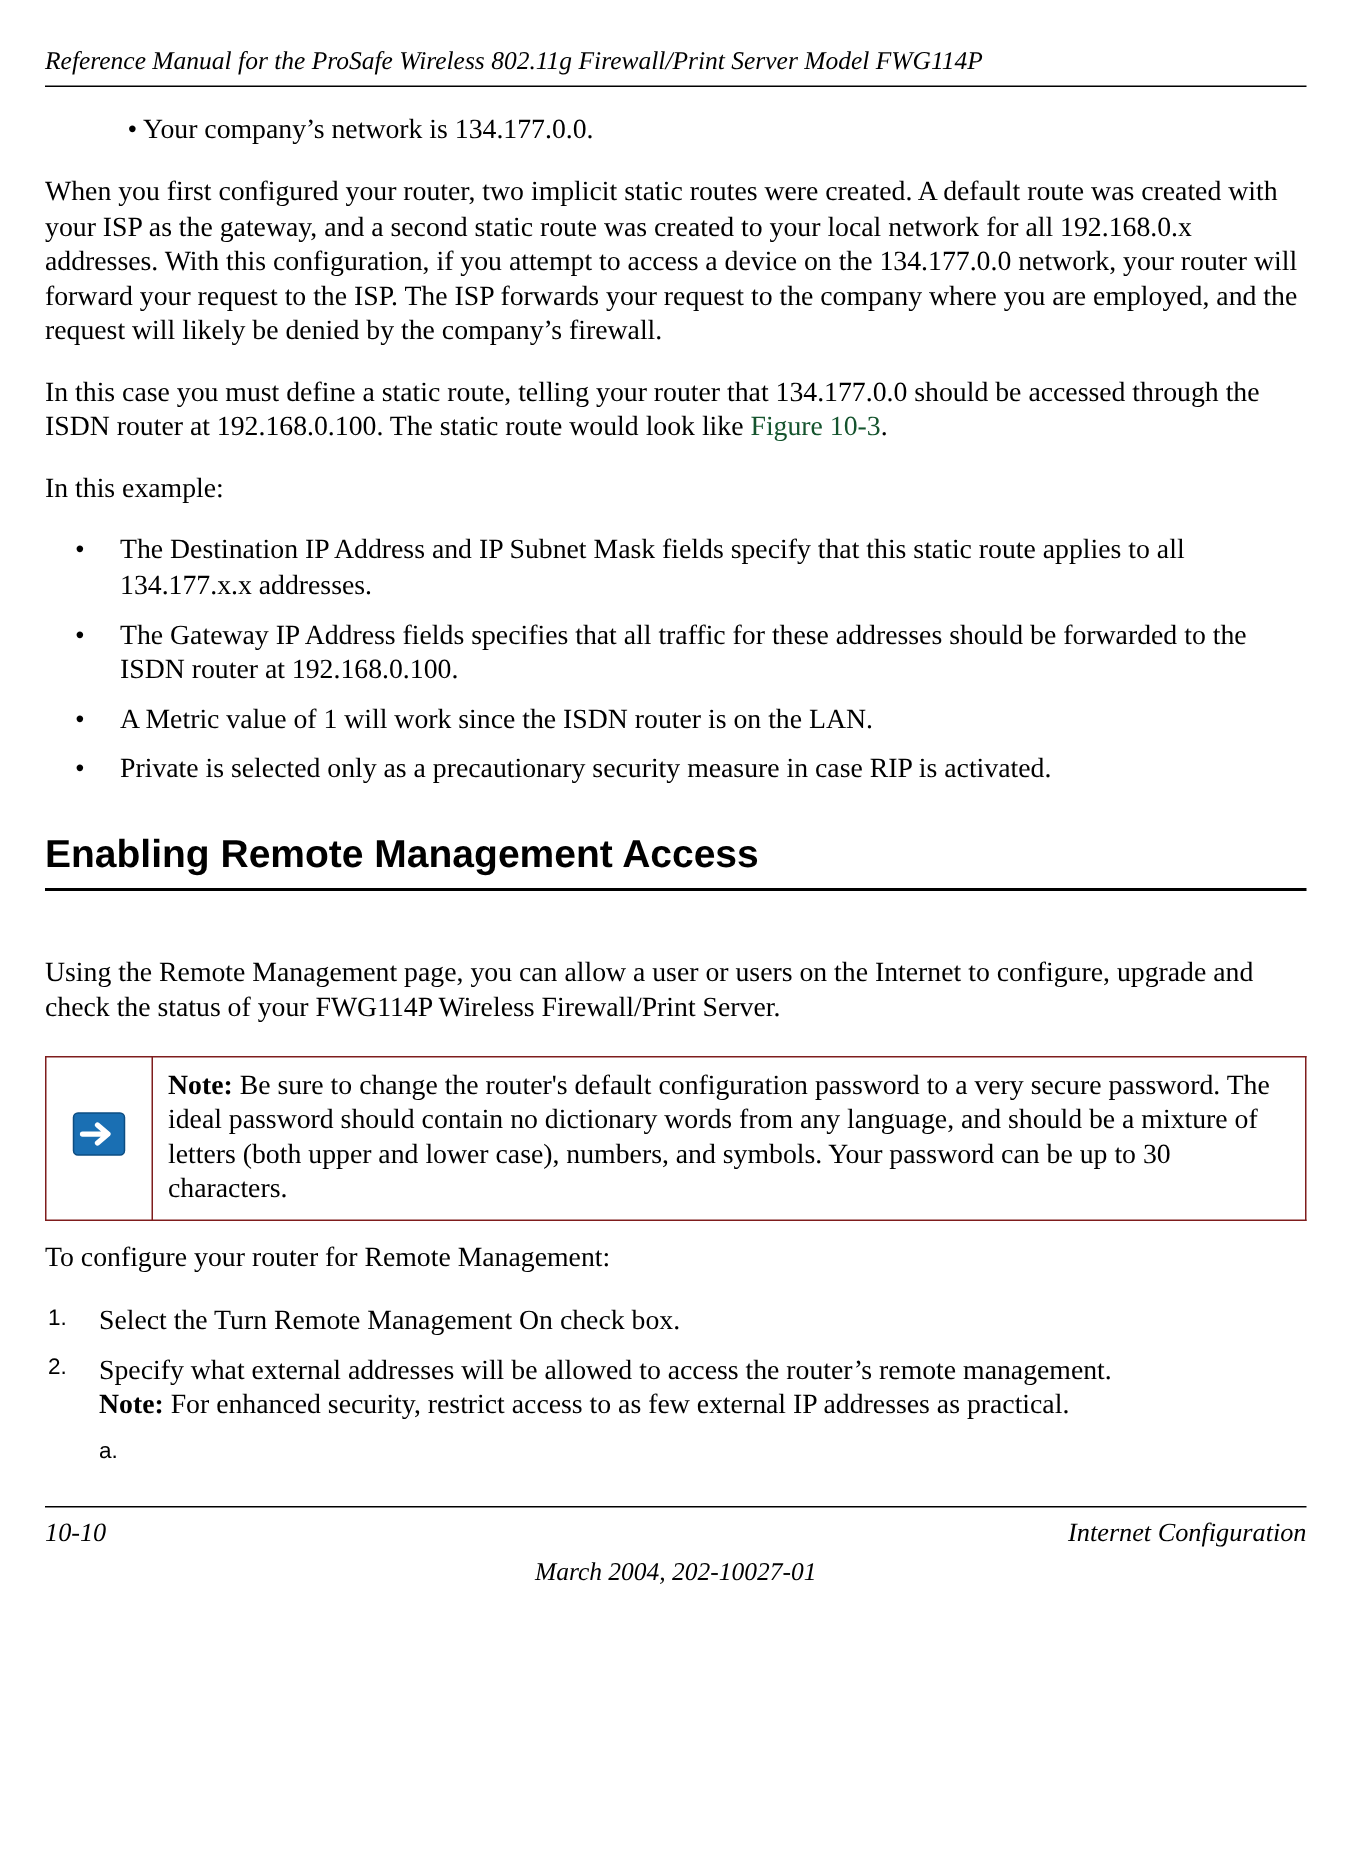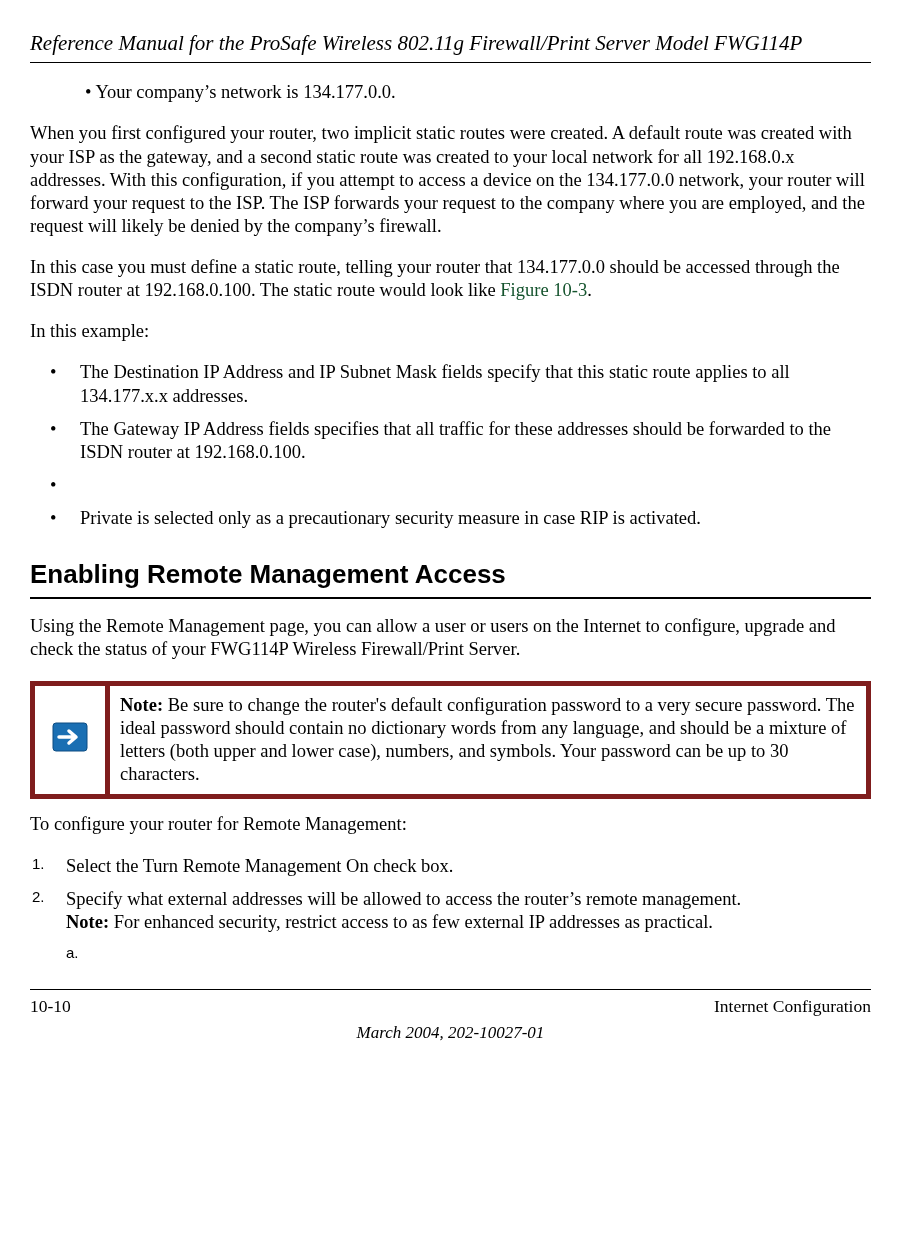--- a/index.html
+++ b/index.html
@@ -7,21 +7,21 @@
     margin: 0;
     padding: 30px 30px 10px 30px;
     font-size: 18.5px;
     line-height: 1.25;
     color: #000;
     width: 901px;
     box-sizing: border-box;
   }
   .header-line {
     font-style: italic;
-    font-size: 21px;
+    font-size: 17px;
     border-bottom: 1.5px solid #000;
     padding-bottom: 6px;
     margin-bottom: 18px;
   }
   .indent-bullet {
     margin-left: 55px;
     margin-bottom: 18px;
   }
   .para {
     margin-bottom: 18px;
@@ -42,31 +42,31 @@
     width: 30px;
     flex-shrink: 0;
   }
   .section-heading {
     font-family: Arial, Helvetica, sans-serif;
     font-size: 26px;
     font-weight: bold;
     border-bottom: 2px solid #000;
     padding-bottom: 6px;
     margin-top: 28px;
-    margin-bottom: 16px;
+    margin-bottom: 44px;
   }
   .note-table {
     border: 1px solid #000;
     border-collapse: collapse;
     width: 100%;
     margin-bottom: 14px;
     margin-top: 20px;
   }
   .note-table td {
-    border: 5px solid #7f1d1d;
+    border: 1px solid #7f1d1d;
     vertical-align: middle;
     padding: 8px 10px;
   }
   .icon-cell {
     width: 50px;
     text-align: center;
   }
   .note-icon {
     display:inline-block;
   }
@@ -96,20 +96,21 @@
     font-family: Arial, Helvetica, sans-serif;
     font-size: 15px;
   }
   .footer-line {
     border-top: 1.5px solid #000;
     margin-top: 26px;
     padding-top: 6px;
     display:flex;
     justify-content: space-between;
     font-size: 17.5px;
+    font-style: italic;
   }
   .footer-center {
     text-align:center;
     font-style: italic;
     font-size: 17px;
     margin-top: 4px;
   }
 </style>
 </head>
 <body>
@@ -130,20 +131,21 @@
   <div class="bullet-item">
     <div class="bullet-dot">•</div>
     <div>The Destination IP Address and IP Subnet Mask fields specify that this static route applies to all 134.177.x.x addresses.</div>
   </div>
   <div class="bullet-item">
     <div class="bullet-dot">•</div>
     <div>The Gateway IP Address fields specifies that all traffic for these addresses should be forwarded to the ISDN router at 192.168.0.100.</div>
   </div>
   <div class="bullet-item">
     <div class="bullet-dot">•</div>
+    <div>A Metric value of 1 will work since the ISDN router is on the LAN.</div>
   </div>
   <div class="bullet-item">
     <div class="bullet-dot">•</div>
     <div>Private is selected only as a precautionary security measure in case RIP is activated.</div>
   </div>
 </div>
 
 <div class="section-heading">Enabling Remote Management Access</div>
 
 <div class="para">Using the Remote Management page, you can allow a user or users on the Internet to configure, upgrade and check the status of your FWG114P Wireless Firewall/Print Server.</div>

